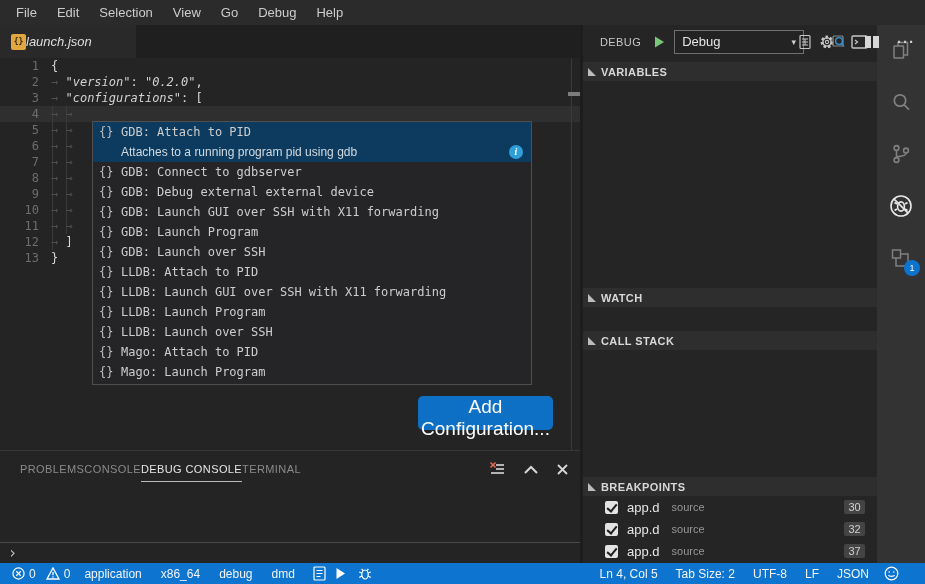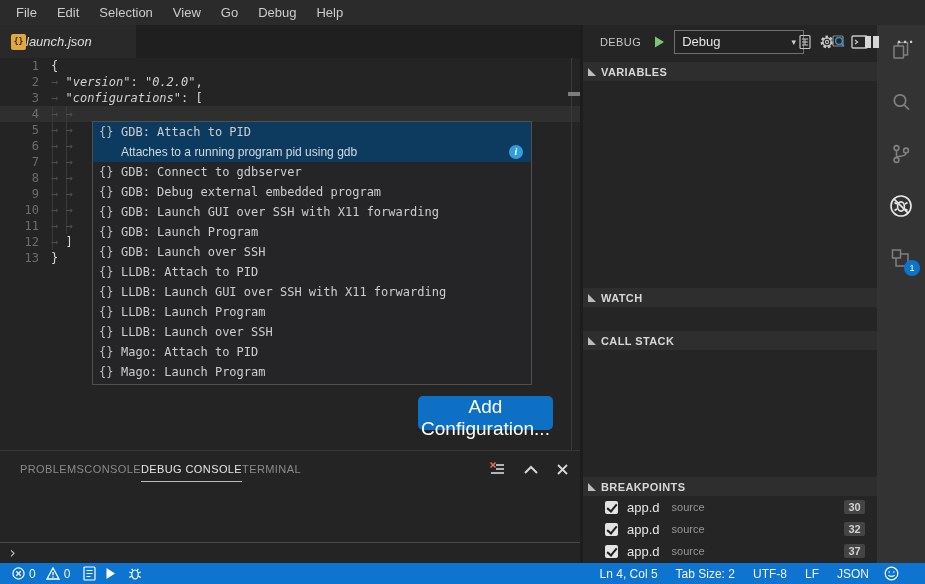--- a/index.html
+++ b/index.html
@@ -94,21 +94,21 @@
              clip-path:polygon(0 0, 100% 100%, 0 100%); }
   .sec-title { color:#d8d8d8; font-size:11px; font-weight:bold; letter-spacing:.4px; }
   #sec-variables { top:4px; }  #sec-watch { top:230px; }  #sec-callstack { top:273px; }  #sec-breakpoints { top:419px; }
   .bp-row { height:22px; display:flex; align-items:center; padding-left:22px; }
   .bp-check { width:13px; height:13px; background:#e3e3e3; border-radius:2px; position:relative; flex:none; }
   .bp-check::after { content:""; position:absolute; left:4px; top:1px; width:4px; height:8px;
                      border-right:2px solid #1f1f1f; border-bottom:2px solid #1f1f1f; transform:rotate(40deg); }
   .bp-file { color:#e6e6e6; font-size:13px; margin-left:9px; }
   .bp-kind { color:#969696; font-size:11px; margin-left:12px; }
   .bp-line { margin-left:auto; margin-right:12px; background:#444444; color:#cfcfcf; font-size:11px;
-             min-width:21px; text-align:center; border-radius:2px; padding:1px 3px;font-weight:bold; }
+             min-width:21px; text-align:center; border-radius:2px; padding:1px 3px; }
 
   
   #activitybar { position:absolute; left:877px; top:25px; width:48px; height:538px; background:#333333;
                  display:flex; flex-direction:column; align-items:center; padding-top:12px; gap:26px; }
   .act-item { position:relative; width:26px; height:26px; display:flex; align-items:center; justify-content:center; }
   .act-badge { position:absolute; right:-6px; bottom:-5px; width:16px; height:16px; border-radius:50%;
                background:#0c74cf; color:#fff; font-size:9px; display:flex; align-items:center; justify-content:center; }
 
   
   #statusbar { position:absolute; left:0; top:563px; width:925px; height:21px; background:#0d74cf;
@@ -254,21 +254,21 @@
     <div id="scroll-marker"></div>
   </div>
 
   <div id="suggest">
       <div class="srow sel"><span class="sicon">{}</span><span class="slabel">GDB: Attach to PID</span></div>
       <div class="sdetail">
         <span class="dtext">Attaches to a running program pid using gdb</span>
         <span class="info-icon">i</span>
       </div>
       <div class="srow"><span class="sicon">{}</span><span class="slabel">GDB: Connect to gdbserver</span></div>
-      <div class="srow"><span class="sicon">{}</span><span class="slabel">GDB: Debug external embedded program</span></div>
+      <div class="srow"><span class="sicon">{}</span><span class="slabel">GDB: Debug external external device</span></div>
       <div class="srow"><span class="sicon">{}</span><span class="slabel">GDB: Launch GUI over SSH with X11 forwarding</span></div>
       <div class="srow"><span class="sicon">{}</span><span class="slabel">GDB: Launch Program</span></div>
       <div class="srow"><span class="sicon">{}</span><span class="slabel">GDB: Launch over SSH</span></div>
       <div class="srow"><span class="sicon">{}</span><span class="slabel">LLDB: Attach to PID</span></div>
       <div class="srow"><span class="sicon">{}</span><span class="slabel">LLDB: Launch GUI over SSH with X11 forwarding</span></div>
       <div class="srow"><span class="sicon">{}</span><span class="slabel">LLDB: Launch Program</span></div>
       <div class="srow"><span class="sicon">{}</span><span class="slabel">LLDB: Launch over SSH</span></div>
       <div class="srow"><span class="sicon">{}</span><span class="slabel">Mago: Attach to PID</span></div>
       <div class="srow"><span class="sicon">{}</span><span class="slabel">Mago: Launch Program</span></div>
     </div>
@@ -405,20 +405,26 @@
             <path d="M4.6 4.6l4.8 4.8M9.4 4.6l-4.8 4.8" stroke="#fff" stroke-width="1.3"></path>
           </svg>
         <span>0</span>
         <svg width="14" height="13" viewBox="0 0 14 13" style="margin-left:6px">
             <path d="M7 1L13 12H1z" fill="none" stroke="#fff" stroke-width="1.3"></path>
             <line x1="7" y1="5" x2="7" y2="8.2" stroke="#fff" stroke-width="1.3"></line>
             <circle cx="7" cy="10" r="0.8" fill="#fff"></circle>
           </svg>
         <span>0</span>
       </span>
+      <span id="status-left-items" style="display:flex;gap:9px">
+          <span class="st-item">application</span>
+          <span class="st-item">x86_64</span>
+          <span class="st-item">debug</span>
+          <span class="st-item">dmd</span>
+        </span>
       <span class="st-group" style="margin-left:4px">
         <svg width="13" height="15" viewBox="0 0 13 15">
             <rect x="1" y="1" width="11" height="13" rx="1" fill="none" stroke="#fff" stroke-width="1.2"></rect>
             <line x1="3.5" y1="4.5" x2="9.5" y2="4.5" stroke="#fff"></line>
             <line x1="3.5" y1="7.5" x2="9.5" y2="7.5" stroke="#fff"></line>
             <line x1="3.5" y1="10.5" x2="7.5" y2="10.5" stroke="#fff"></line>
           </svg>
       </span>
       <span class="st-group">
         <svg width="11" height="13" viewBox="0 0 11 13">

